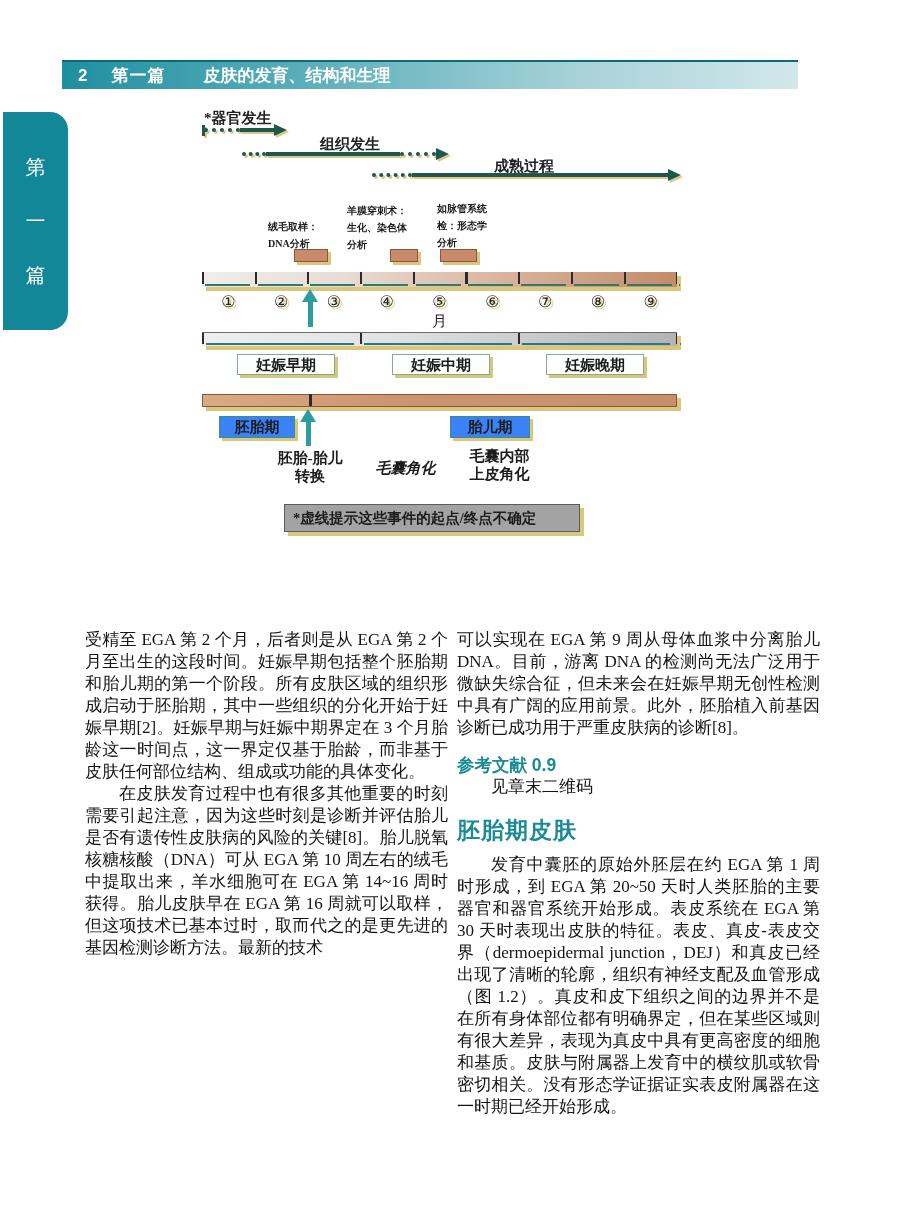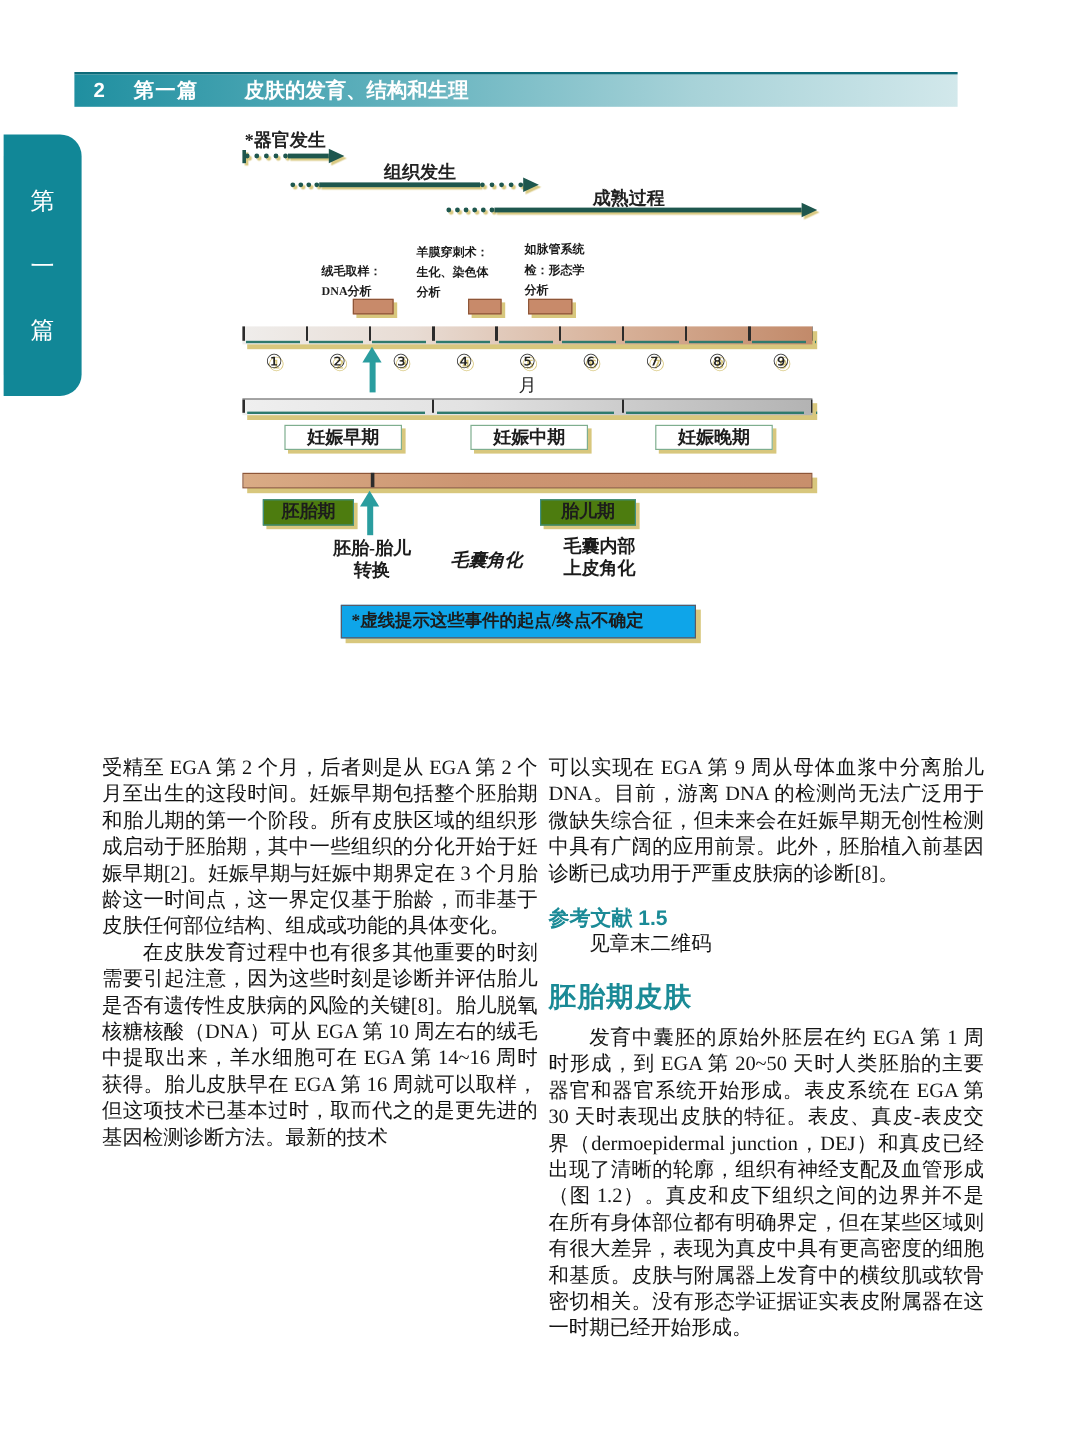--- a/index.html
+++ b/index.html
@@ -69,27 +69,27 @@
   .tri-underline{position:absolute;left:4px;bottom:1px;width:100%;height:2.5px;
     background:repeating-linear-gradient(to right,#2e7a6d 0 148px,transparent 148px 158px);}
   .tri-box{position:absolute;top:246px;width:98px;height:21px;background:#fff;
     border:1px solid #7fae8f;box-shadow:3px 3px 0 var(--khaki);
     text-align:center;font-weight:700;font-size:15px;line-height:20px;}
 
   .gest-bar{position:absolute;left:22px;top:286px;width:475px;height:13px;
     background:linear-gradient(to right,#d9ab85,#cc9572 40%,#c88f6c);
     border:1px solid #8e5638;box-shadow:4px 4px 0 var(--khaki);}
   .gest-tick{position:absolute;left:106px;top:-1px;width:2.5px;height:12px;background:#2b2b2b;}
-  .period-box{position:absolute;top:308px;height:22px;background:#4d7c0f;
+  .period-box{position:absolute;top:308px;height:22px;background:#3b82f6;
     border:1px solid #3f8e82;box-shadow:3px 3px 0 var(--khaki);
     text-align:center;font-weight:700;font-size:15px;line-height:20px;}
   .annot{position:absolute;font-weight:700;font-size:15px;line-height:18px;text-align:center;}
 
   .footnote-box{position:absolute;left:104px;top:396px;width:296px;height:28px;
-    background:#0ea5e9;border:1px solid #5a5a66;box-shadow:4px 4px 0 var(--khaki);
+    background:#a3a3a3;border:1px solid #5a5a66;box-shadow:4px 4px 0 var(--khaki);
     font-weight:700;font-size:14.5px;line-height:26px;padding-left:8px;}
 
   
   .caption{position:absolute;left:190px;top:555px;width:518px;font-size:15px;
     line-height:21.5px;text-align:justify;color:#111;}
   .caption b{margin-right:10px;}
 
   
   .col{position:absolute;top:629px;width:363px;font-size:17px;line-height:22px;
     text-align:justify;color:#141414;}
@@ -199,19 +199,19 @@
   </div>
 
 
   <div class="col col-left">
     <p>受精至 EGA 第 2 个月，后者则是从 EGA 第 2 个月至出生的这段时间。妊娠早期包括整个胚胎期和胎儿期的第一个阶段。所有皮肤区域的组织形成启动于胚胎期，其中一些组织的分化开始于妊娠早期[2]。妊娠早期与妊娠中期界定在 3 个月胎龄这一时间点，这一界定仅基于胎龄，而非基于皮肤任何部位结构、组成或功能的具体变化。</p>
     <p class="indent">在皮肤发育过程中也有很多其他重要的时刻需要引起注意，因为这些时刻是诊断并评估胎儿是否有遗传性皮肤病的风险的关键[8]。胎儿脱氧核糖核酸（DNA）可从 EGA 第 10 周左右的绒毛中提取出来，羊水细胞可在 EGA 第 14~16 周时获得。胎儿皮肤早在 EGA 第 16 周就可以取样，但这项技术已基本过时，取而代之的是更先进的基因检测诊断方法。最新的技术</p>
   </div>
 
   <div class="col col-right">
     <p>可以实现在 EGA 第 9 周从母体血浆中分离胎儿 DNA。目前，游离 DNA 的检测尚无法广泛用于微缺失综合征，但未来会在妊娠早期无创性检测中具有广阔的应用前景。此外，胚胎植入前基因诊断已成功用于严重皮肤病的诊断[8]。</p>
-    <div class="ref-heading">参考文献 1.5</div>
+    <div class="ref-heading">参考文献 0.9</div>
     <p class="ref-note">见章末二维码</p>
     <div class="section-heading">胚胎期皮肤</div>
     <p class="indent">发育中囊胚的原始外胚层在约 EGA 第 1 周时形成，到 EGA 第 20~50 天时人类胚胎的主要器官和器官系统开始形成。表皮系统在 EGA 第 30 天时表现出皮肤的特征。表皮、真皮-表皮交界（dermoepidermal junction，DEJ）和真皮已经出现了清晰的轮廓，组织有神经支配及血管形成（图 1.2）。真皮和皮下组织之间的边界并不是在所有身体部位都有明确界定，但在某些区域则有很大差异，表现为真皮中具有更高密度的细胞和基质。皮肤与附属器上发育中的横纹肌或软骨密切相关。没有形态学证据证实表皮附属器在这一时期已经开始形成。</p>
   </div>
 
 </div>
 
 </body></html>

